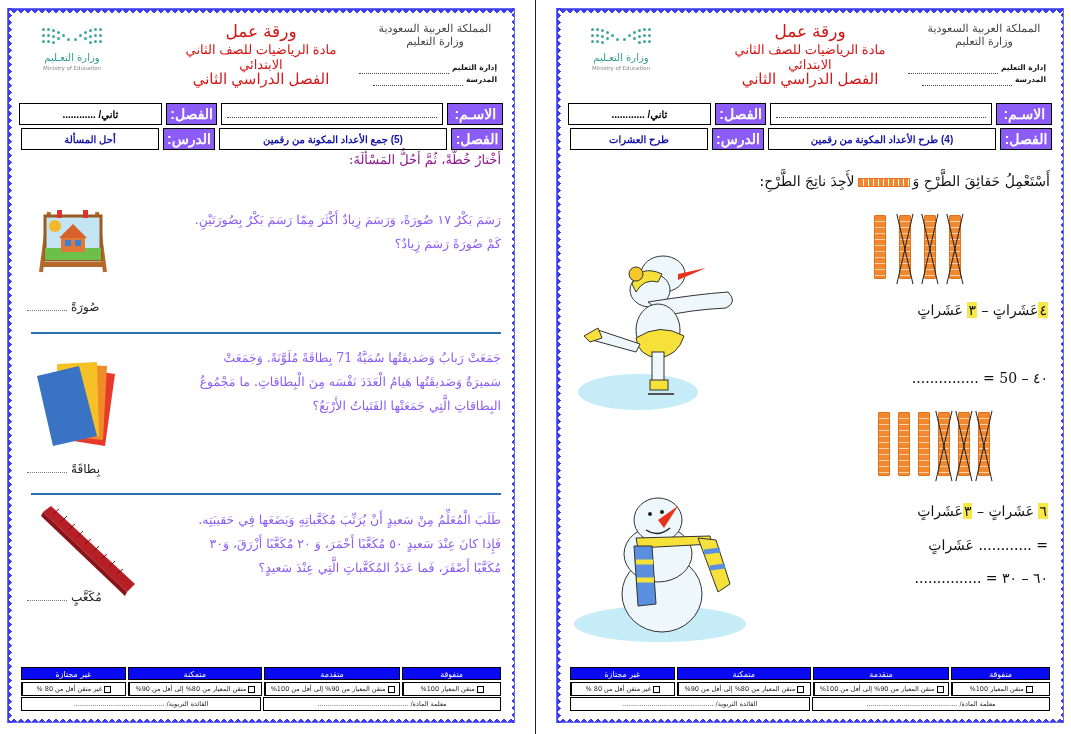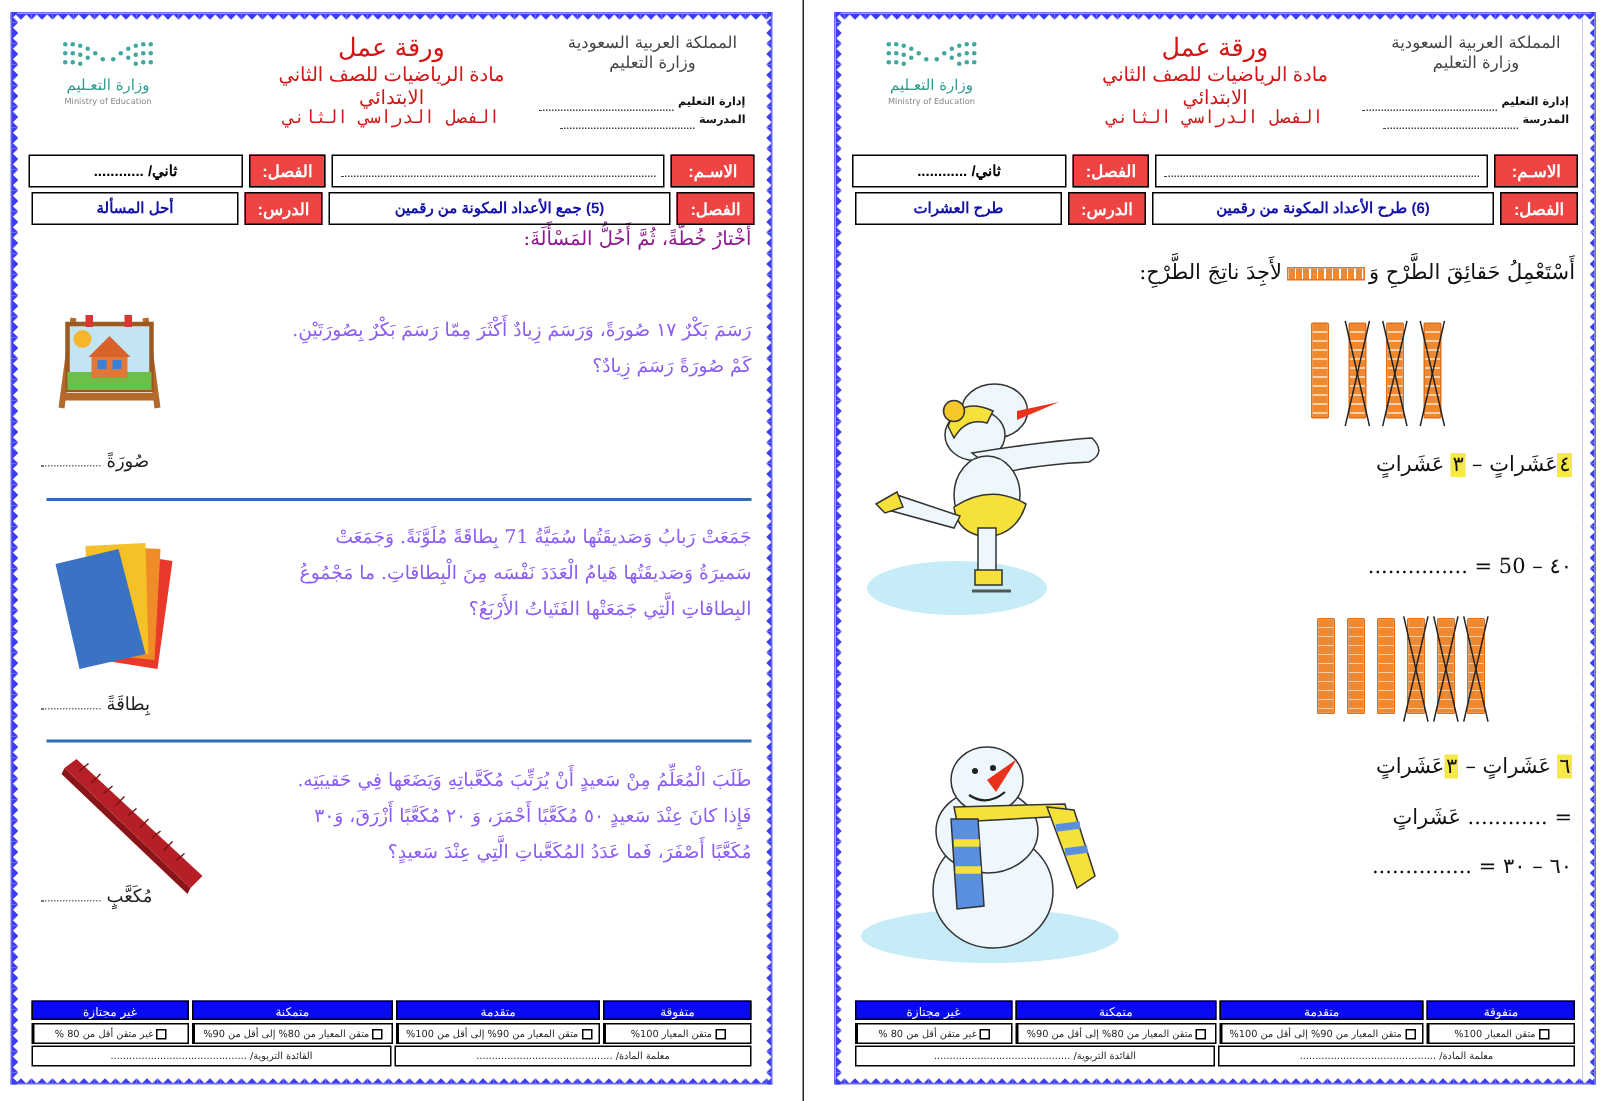--- a/index.html
+++ b/index.html
@@ -52,30 +52,30 @@
   
   .hdr { position: relative; height: 82px; }
   .kingdom { position: absolute; right: 10px; top: 4px; width: 120px; text-align: center; }
   .kingdom .calli { font-family: "DejaVu Serif", serif; font-size: 11px; color: #444; line-height: 13px; letter-spacing: -0.5px; }
   .admin { position: absolute; right: 8px; top: 44px; font-size: 7.5px; font-weight: bold; color: #111; line-height: 12px; }
   .admin .ln { display: inline-block; width: 90px; border-bottom: 1px dotted #444; margin-right: 3px; height: 8px; vertical-align: bottom; }
   .title-block { position: absolute; left: 50%; transform: translateX(-50%); top: 4px; text-align: center; color: #d31616; width: 220px; }
   .title-block .t1 { font-size: 17px; line-height: 20px; font-family: Liberation Sans, sans-serif; }
   .title-block .t2 { font-size: 13px; line-height: 15px; font-family: "Liberation Sans", sans-serif; }
   .title-block .t3 { font-size: 13px; line-height: 15px; font-family: "Liberation Sans", sans-serif; }
-  .title-block .t4 { font-size: 12px; line-height: 14px; font-family: Liberation Mono, monospace; }
+  .title-block .t4 { font-size: 15px; line-height: 14px; font-family: Liberation Sans, sans-serif; }
   .moe { position: absolute; left: 10px; top: 8px; width: 90px; text-align: center; }
   .moe .dots { width: 64px; height: 20px; margin: 0 auto 6px; position: relative; }
   .moe .dots span { position: absolute; width: 3px; height: 3px; border-radius: 50%; background: #41a8a0; }
   .moe .ar { font-size: 10px; color: #2e9c8f; line-height: 12px; }
   .moe .en { font-size: 5.5px; color: #888; line-height: 8px; direction: ltr; }
 
   
   .info-row { position: relative; height: 22px; margin-top: 3px; display: flex; gap: 4px; direction: rtl; padding: 0 2px; }
-  .lbl { background: #ef4444; color: #fff; font-size: 11px; font-weight: bold; display: flex; align-items: center; justify-content: center; font-family: "Liberation Sans", sans-serif; border: 1px solid #000; }
+  .lbl { background: #8b5cf6; color: #fff; font-size: 14px; font-weight: bold; display: flex; align-items: center; justify-content: center; font-family: "Liberation Sans", sans-serif; border: 1px solid #000; }
   .box { border: 1.5px solid #000; display: flex; align-items: center; justify-content: center; font-size: 10px; font-weight: bold; font-family: "Liberation Sans", sans-serif; }
   .box.blue { color: #1313a8; }
   .dotline { display: inline-block; border-bottom: 1px dotted #444; height: 8px; }
 
   
   .instr { font-size: 13px; color: #8d1a8e; margin-top: 2px; padding-right: 4px; line-height: 16px; font-family: "DejaVu Serif", serif; }
   .ptext { font-family: "DejaVu Serif", serif; font-size: 12.5px; line-height: 24px; color: #8b5cf6; position: absolute; right: 4px; }
   .ans { position: absolute; left: 10px; font-family: "DejaVu Serif", serif; font-size: 12px; color: #222; direction: rtl; }
   .ans .dots { display: inline-block; width: 40px; border-bottom: 1px dotted #777; margin-right: 4px; }
   .sep { position: absolute; left: 14px; right: 4px; height: 2px; background: #2d6fb0; }
@@ -330,21 +330,21 @@
     <div class="info-row">
       <div class="lbl" style="width:56px">الاسـم:</div>
       <div class="box" style="width:224px">
           <span class="dotline" style="width:210px"></span>
         </div>
       <div class="lbl" style="width:52px">الفصل:</div>
       <div class="box" style="width:144px">ثاني/ ............</div>
     </div>
     <div class="info-row">
       <div class="lbl" style="width:52px">الفصل:</div>
-      <div class="box blue" style="width:228px">(6) طرح الأعداد المكونة من رقمين</div>
+      <div class="box blue" style="width:228px">(4) طرح الأعداد المكونة من رقمين</div>
       <div class="lbl" style="width:52px">الدرس:</div>
       <div class="box blue" style="width:138px">طرح العشرات</div>
     </div>
   </div>
 
   <div class="p2-instr">
     <span>أَسْتَعْمِلُ حَقائِقَ الطَّرْحِ وَ</span><span class="rod-inline"></span><span>لأَجِدَ ناتِجَ الطَّرْحِ:</span>
   </div>
 
   <div class="rods" style="left:318px;top:207px">

